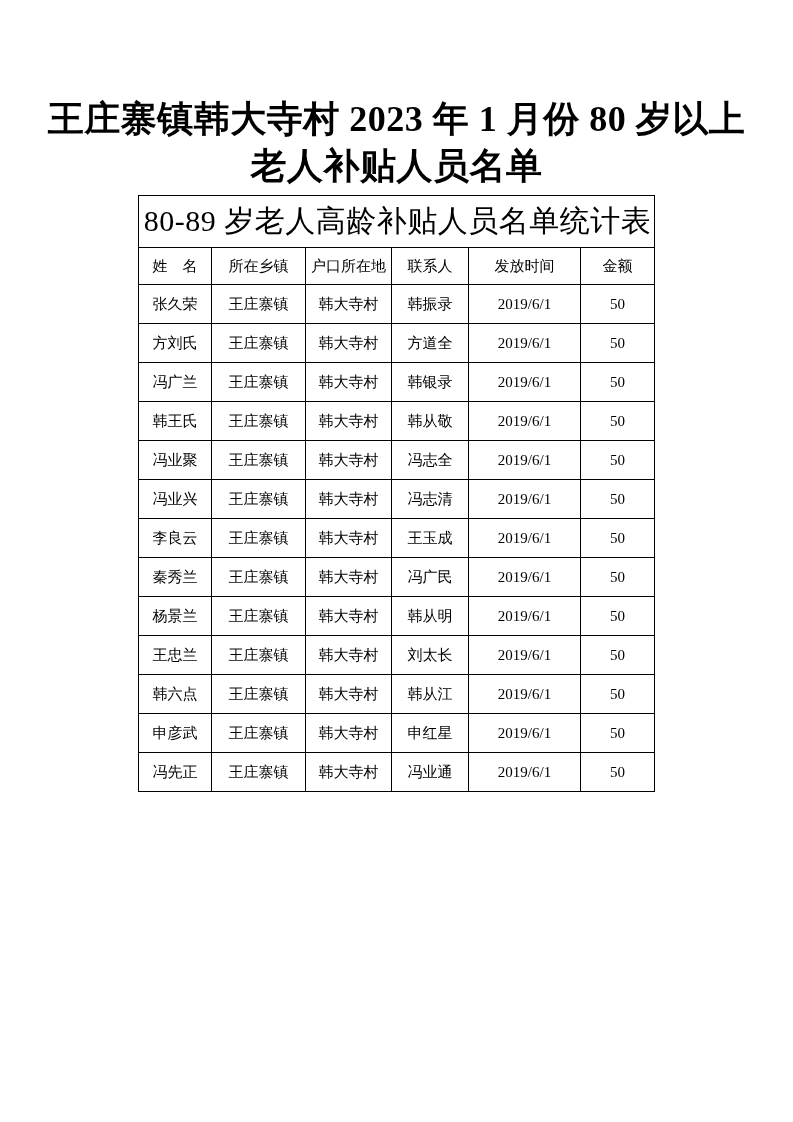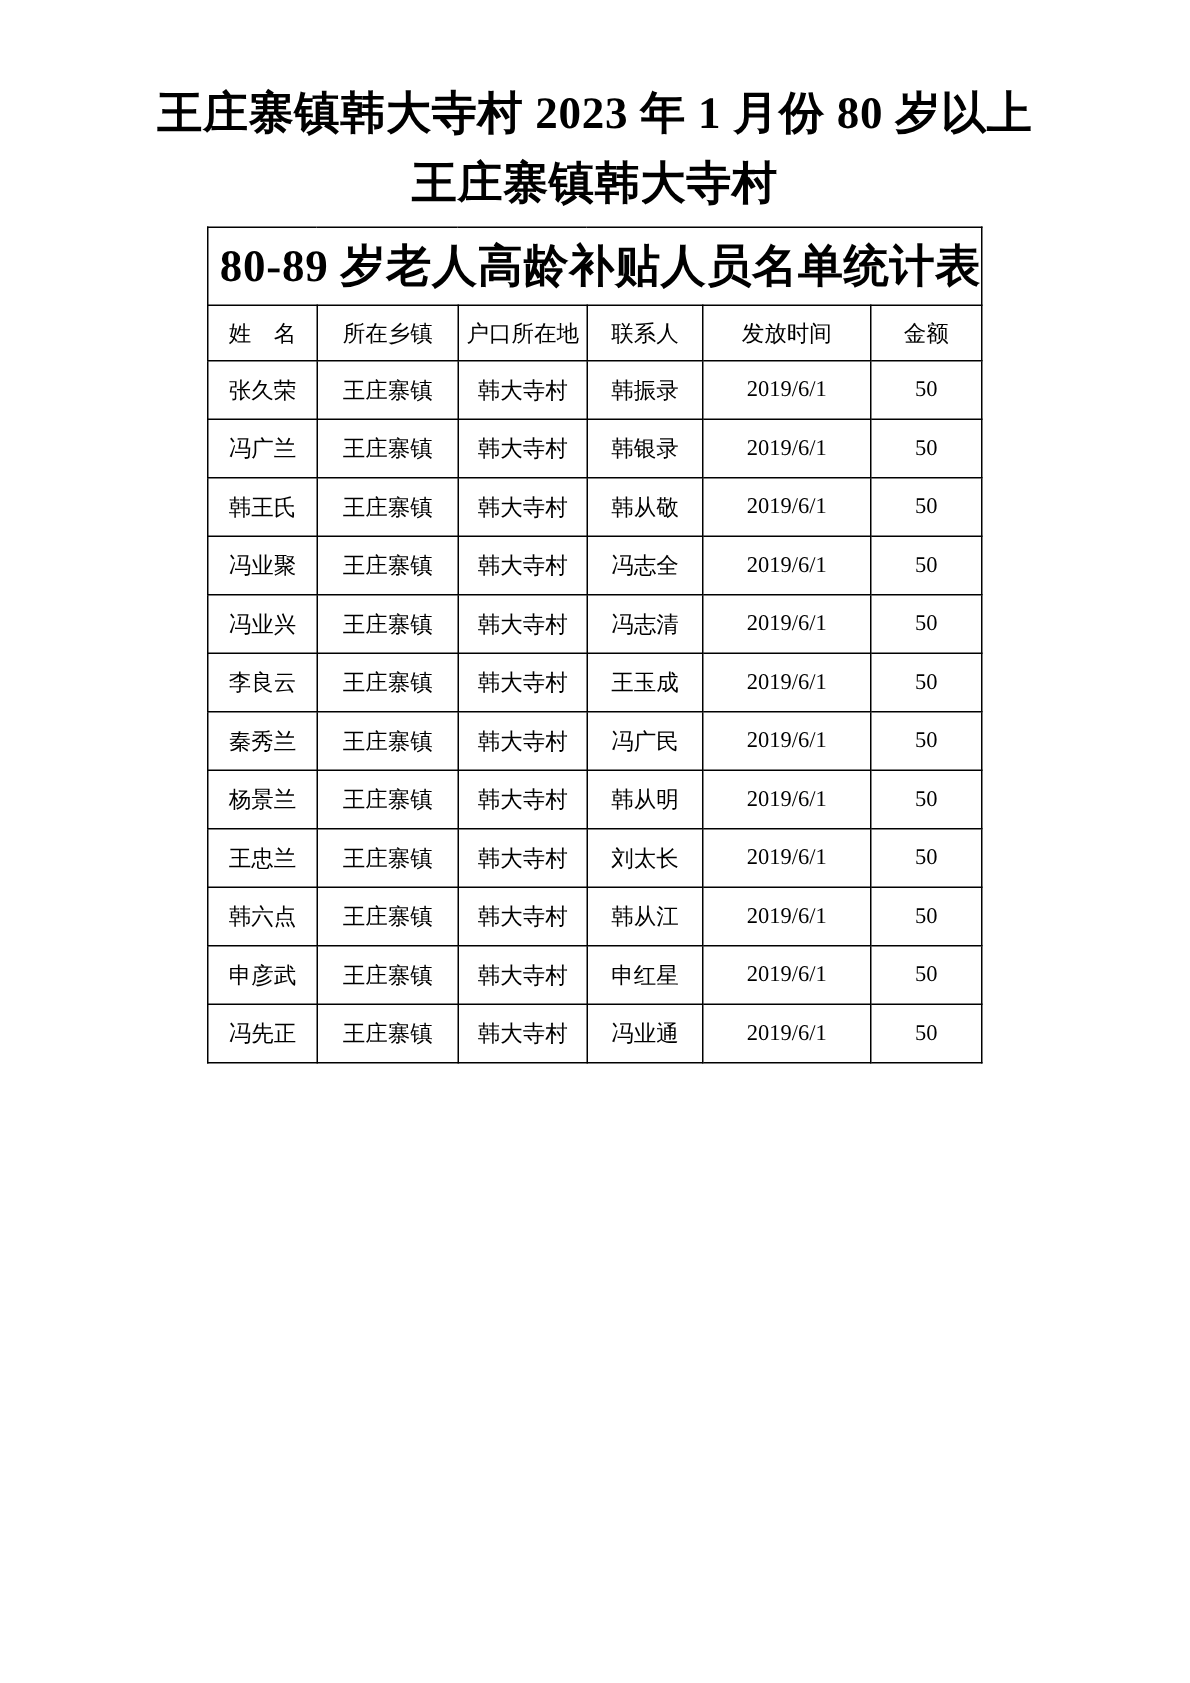--- a/index.html
+++ b/index.html
@@ -12,24 +12,24 @@
     font-family: "Liberation Serif", "DejaVu Serif", serif;
     overflow: hidden;
   }
   .page {
     position: relative;
     width: 793px;
     height: 1122px;
     background: #ffffff;
   }
   .doc-title {
-    margin-top: 52px;
+    margin-top: 96px;
     text-align: center;
     font-weight: bold;
-    font-size: 30px;
+    font-size: 36px;
     line-height: 47px;
     letter-spacing: 0.5px;
   }
   .doc-title div { white-space: nowrap; }
   table.subsidy-table {
     border-collapse: collapse;
     table-layout: fixed;
     width: 516px;
     margin: 5px auto 0 auto;
   }
@@ -38,39 +38,39 @@
     text-align: center;
     vertical-align: middle;
     font-weight: normal;
     font-size: 15px;
     padding: 0;
     overflow: hidden;
     white-space: nowrap;
   }
   tr.table-title-row td {
     height: 52px;
-    text-align: right;
-    font-weight: bold;
+    text-align: center;
+    font-weight: normal;
     font-size: 30px;
     padding-left: 2px;
     letter-spacing: 0.5px;
     white-space: nowrap;
   }
   tr.header-row th { height: 37px; }
   tr.data-row td { height: 39px; }
   td.num-cell { font-size: 16px; }
 </style>
 </head>
 <body>
 
 <div class="page">
 
   <div class="doc-title">
     <div>王庄寨镇韩大寺村 2023 年 1 月份 80 岁以上</div>
-    <div>王庄寨镇韩大寺村</div>
+    <div>老人补贴人员名单</div>
   </div>
 
   <table class="subsidy-table">
     <colgroup>
       <col style="width:73px">
       <col style="width:94px">
       <col style="width:86px">
       <col style="width:77px">
       <col style="width:112px">
       <col style="width:74px">
@@ -85,20 +85,28 @@
         <th>户口所在地</th>
         <th>联系人</th>
         <th>发放时间</th>
         <th>金额</th>
       </tr>
     <tr class="data-row">
           <td>张久荣</td>
           <td>王庄寨镇</td>
           <td>韩大寺村</td>
           <td>韩振录</td>
+          <td class="num-cell">2019/6/1</td>
+          <td class="num-cell">50</td>
+        </tr>
+        <tr class="data-row">
+          <td>方刘氏</td>
+          <td>王庄寨镇</td>
+          <td>韩大寺村</td>
+          <td>方道全</td>
           <td class="num-cell">2019/6/1</td>
           <td class="num-cell">50</td>
         </tr>
         <tr class="data-row">
           <td>冯广兰</td>
           <td>王庄寨镇</td>
           <td>韩大寺村</td>
           <td>韩银录</td>
           <td class="num-cell">2019/6/1</td>
           <td class="num-cell">50</td>

